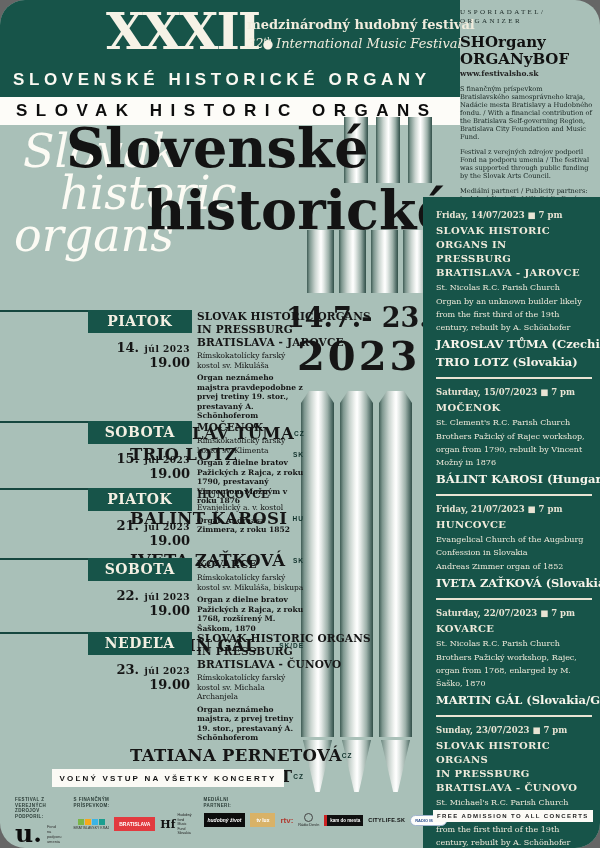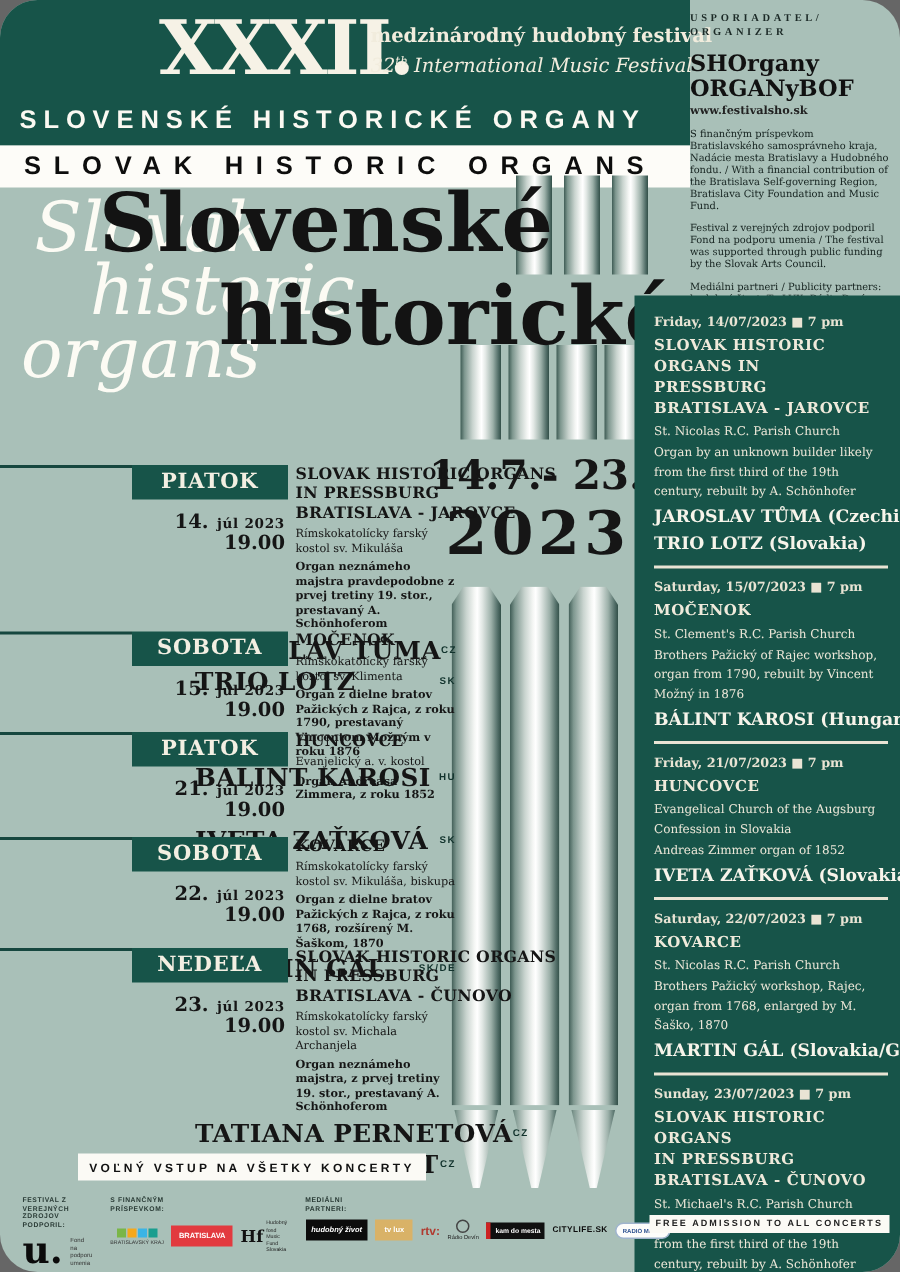--- a/index.html
+++ b/index.html
@@ -14,21 +14,21 @@
   .sub-sk{display:block;font-size:13px;font-weight:bold;line-height:16px;}
   .sub-en{display:block;font-size:13px;font-style:italic;line-height:16px;}
   .sub-en sup{font-size:8px;}
   .band-sk-text{position:absolute;left:13px;top:70px;font-family:"Liberation Sans",sans-serif;font-weight:bold;
                 font-size:17px;letter-spacing:4.6px;color:#fbf9f2;white-space:nowrap;}
   .band-en{position:absolute;left:0;top:97px;width:460px;height:28px;background:#fdfcf8;}
   .band-en-text{position:absolute;left:16px;top:4px;font-family:"Liberation Sans",sans-serif;font-weight:bold;
                 font-size:17px;letter-spacing:8.5px;color:#0d0d0d;white-space:nowrap;}
   
   .org-panel{position:absolute;left:460px;top:8px;width:133px;}
-  .org-label{font-family:"Liberation Serif",serif;font-size:7px;font-weight:bold;letter-spacing:2.4px;line-height:9px;color:#1c2a27;}
+  .org-label{font-family:"Liberation Serif",serif;font-size:7px;font-weight:normal;letter-spacing:2.4px;line-height:9px;color:#1c2a27;}
   .org-name{font-size:15px;font-weight:bold;line-height:17px;color:#111;margin-top:8px;}
   .org-name2{font-size:15px;font-weight:bold;line-height:17px;color:#111;}
   .org-web{font-size:7.5px;font-weight:bold;margin-top:1px;color:#222;}
   .org-para{font-size:6.6px;line-height:8px;margin-top:7px;color:#14211e;}
   
   .pipes{position:absolute;display:flex;z-index:3;}
   .pipeA{width:24px;height:66px;background:var(--pg);margin-right:8px;}
   .pipeB{width:27px;height:63px;background:var(--pg);margin-right:5px;}
   .tallpipe{width:33px;margin-right:6px;display:flex;flex-direction:column;}
   .tall-body{width:33px;height:346px;background:var(--pg);

